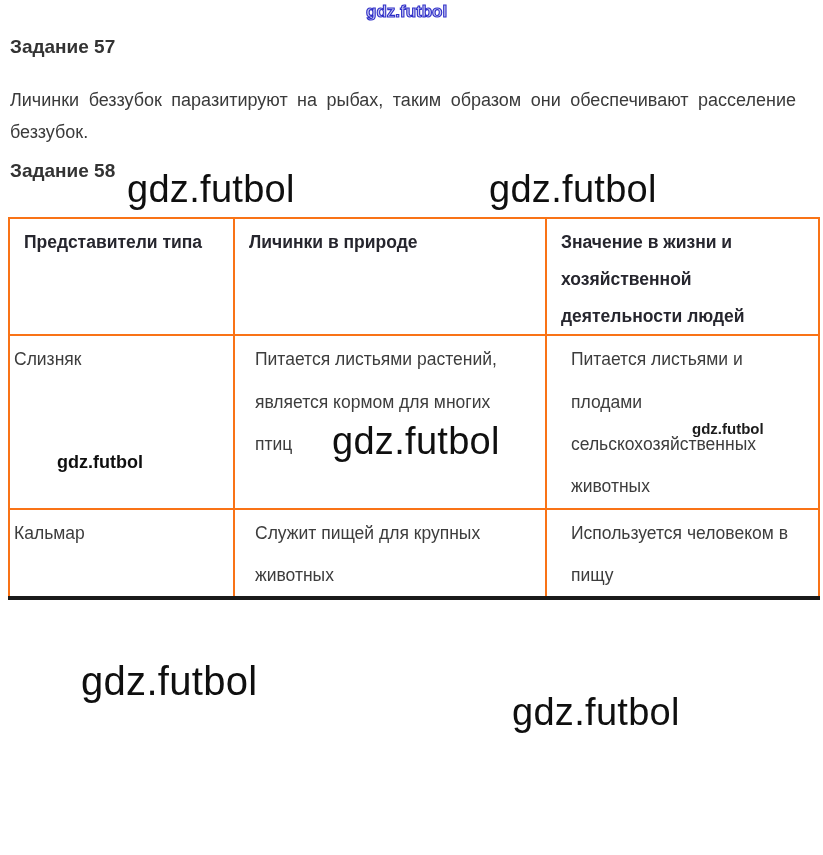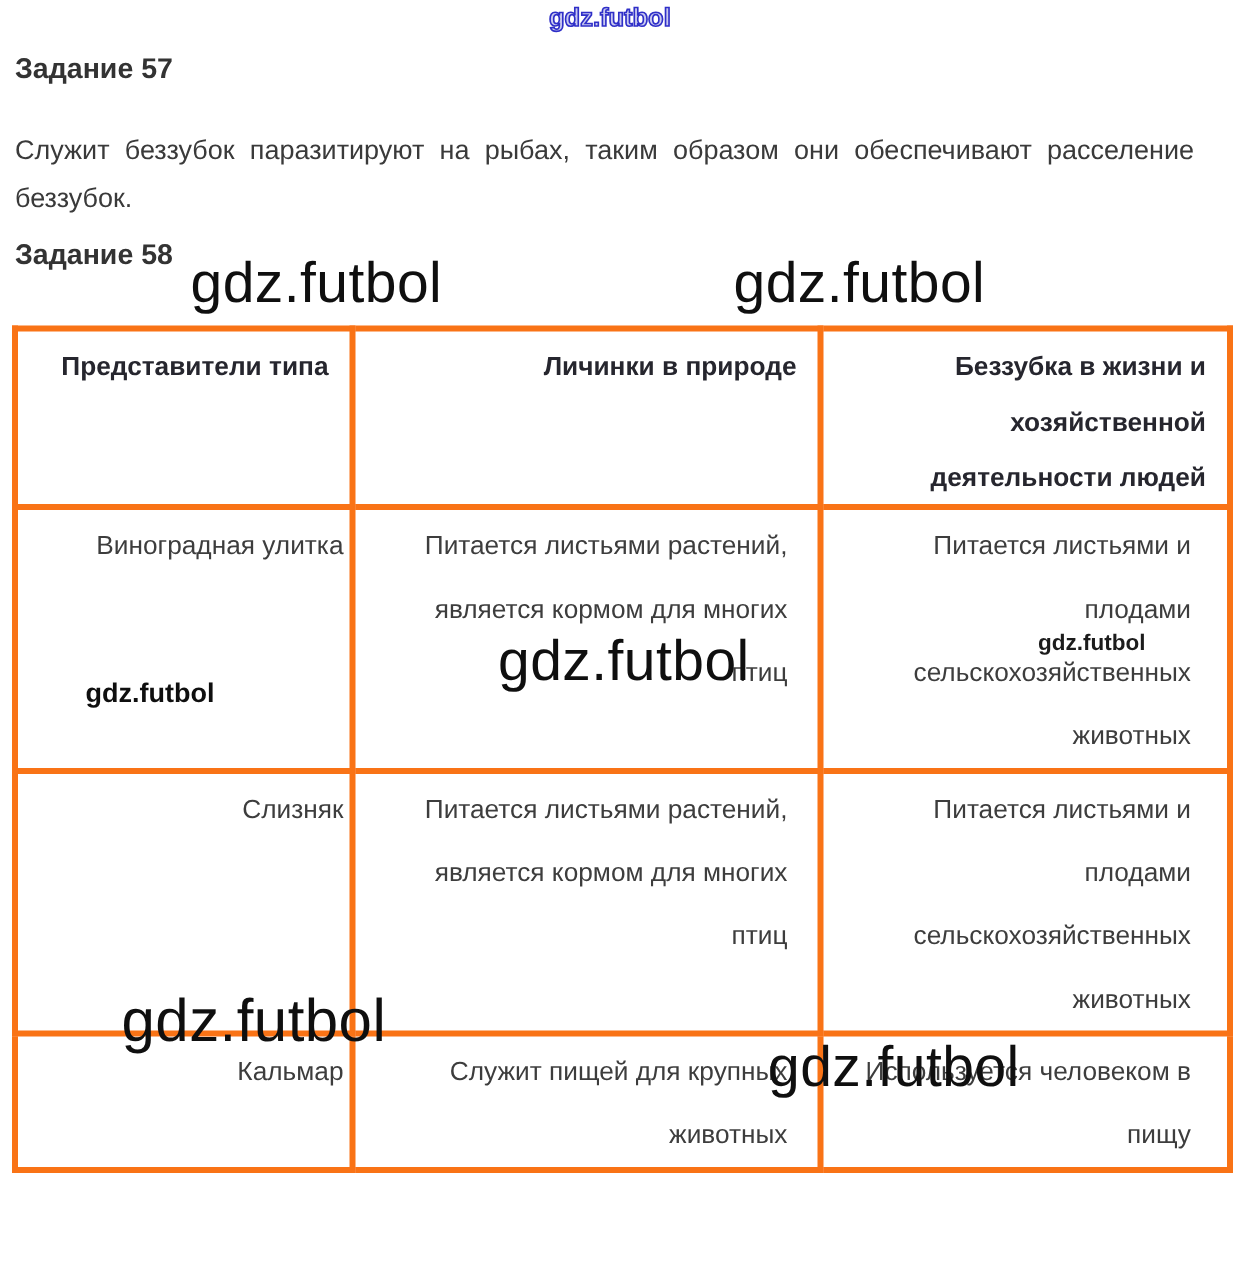--- a/index.html
+++ b/index.html
@@ -33,23 +33,23 @@
   
   .answers-table {
     position:absolute; left:8px; top:217px;
     width:810px;
     border-collapse:collapse;
     table-layout:fixed;
     border:2px solid #1a1a1a;
     border-bottom:4px solid #1a1a1a;
   }
   .answers-table td, .answers-table th {
-    border:4px solid #f97316;
+    border:2px solid #f97316;
     vertical-align:top;
-    text-align:right;
+    text-align:left;
   }
   .answers-table th {
     font-size:17.5px; font-weight:700;
     color:#26262e;
     line-height:2.1;
     padding:5px 14px 0;
   }
   .answers-table td {
     font-size:17.5px; font-weight:400;
     color:#3d3d3d;
@@ -80,43 +80,38 @@
   .wm-r3b  { left:512px; top:691px; }
   .wm-r1c1 { left:57px;  top:452px; font-size:18px; font-weight:700; }
   .wm-r1c3 { left:692px; top:420px; font-size:15px; font-weight:700; color:#1c1c1c; }
 </style>
 </head>
 <body>
 
 <div class="wm wm-top">gdz.futbol</div>
 
 <div class="task-title task-title-57">Задание 57</div>
-<p class="task-body">Служит беззубок паразитируют на рыбах, таким образом они обеспечивают расселение беззубок.</p>
+<p class="task-body">Личинки беззубок паразитируют на рыбах, таким образом они обеспечивают расселение беззубок.</p>
 
 <div class="task-title task-title-58">Задание 58</div>
 
 <div class="wm wm-big wm-58a">gdz.futbol</div>
 <div class="wm wm-big wm-58b">gdz.futbol</div>
 
 <table class="answers-table">
   <colgroup>
     <col style="width:225px">
     <col style="width:312px">
     <col style="width:273px">
   </colgroup>
   <tbody>
       <tr style="height:112px">
     <th>Представители типа</th>
     <th>Личинки в природе</th>
-    <th>Беззубка в жизни и хозяйственной деятельности людей</th>
-  </tr>
-  <tr style="height:152px">
-    <td class="c1">Виноградная улитка</td>
-    <td class="c2">Питается листьями растений, является кормом для многих птиц</td>
-    <td class="c3">Питается листьями и плодами сельскохозяйственных животных</td>
+    <th>Значение в жизни и хозяйственной деятельности людей</th>
   </tr>
   <tr style="height:151px">
     <td class="c1">Слизняк</td>
     <td class="c2">Питается листьями растений, является кормом для многих птиц</td>
     <td class="c3">Питается листьями и плодами сельскохозяйственных животных</td>
   </tr>
   <tr style="height:82px">
     <td class="c1">Кальмар</td>
     <td class="c2">Служит пищей для крупных животных</td>
     <td class="c3">Используется человеком в пищу</td>

